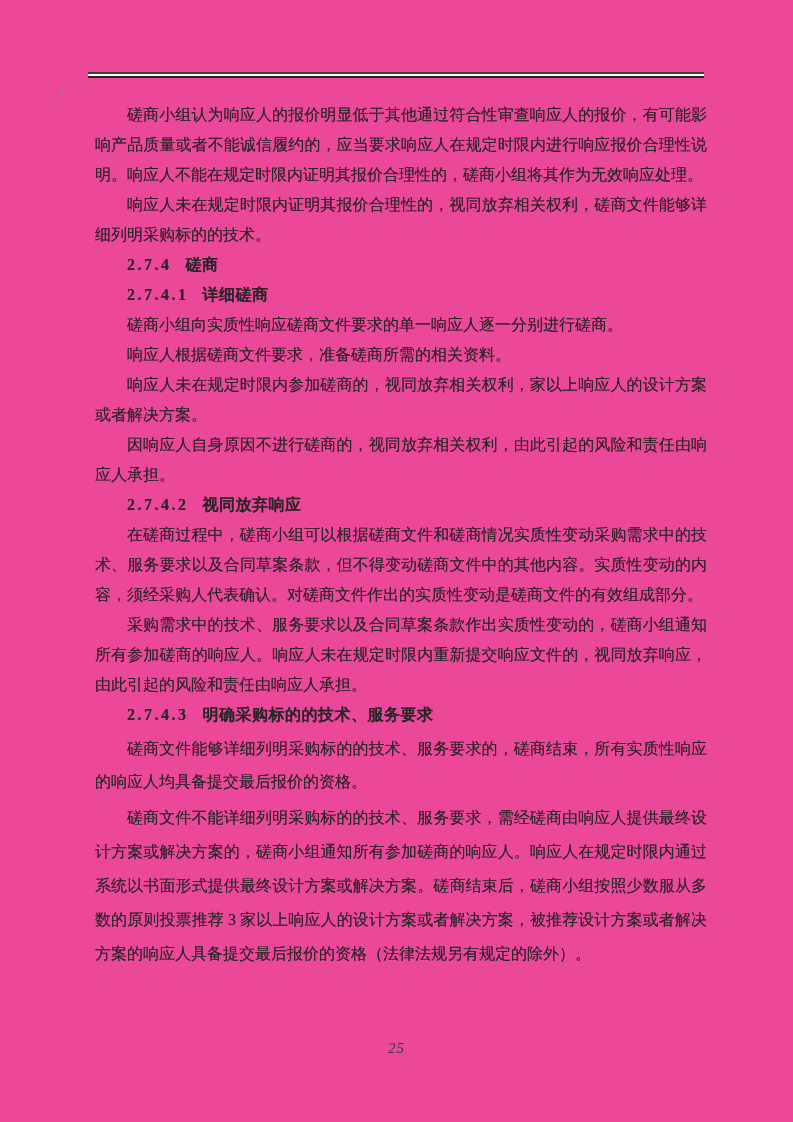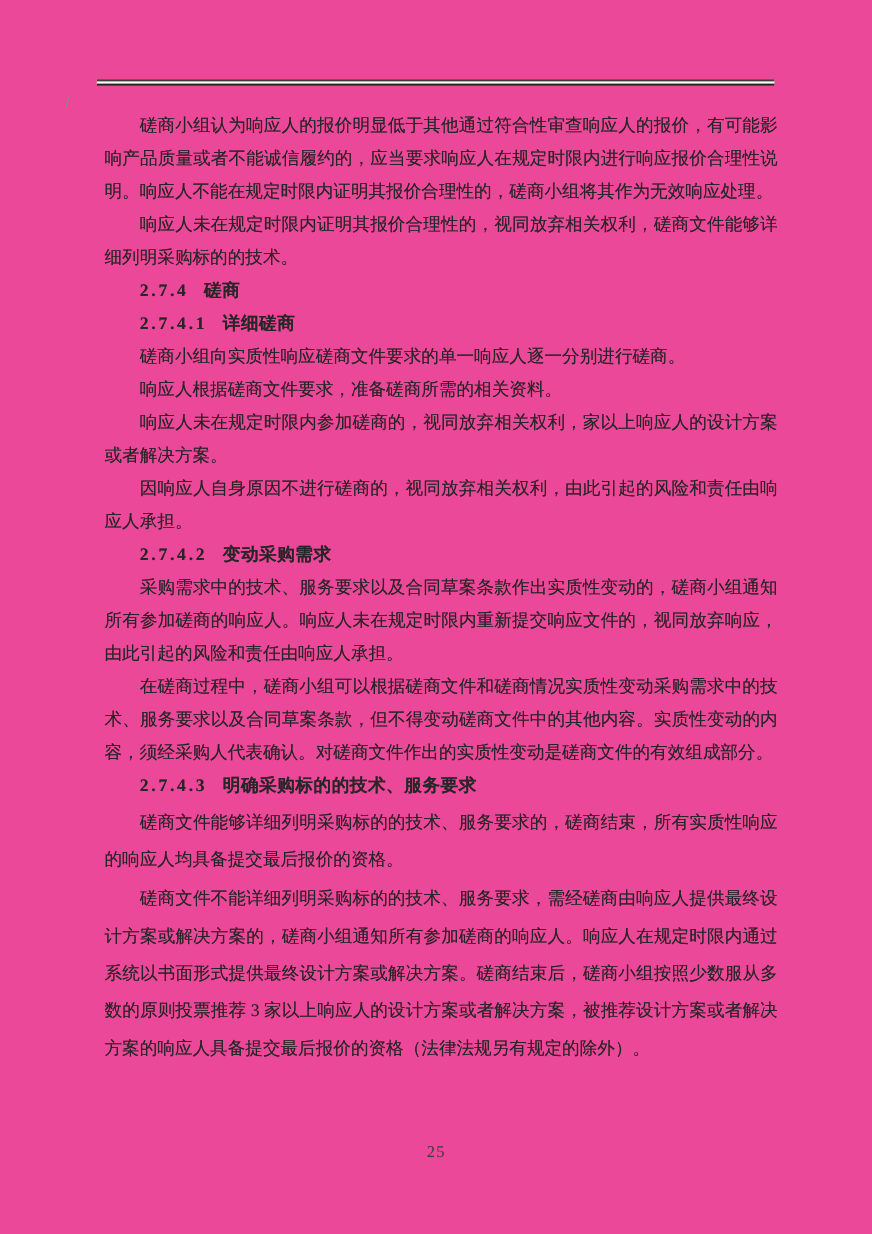--- a/index.html
+++ b/index.html
@@ -79,20 +79,21 @@
   }
   .page-number {
     position: absolute;
     left: 0;
     top: 1040px;
     width: 793px;
     text-align: center;
     font-size: 15px;
     color: #3a3a3a;
     letter-spacing: 1px;
+    font-style: italic;
   }
 </style>
 </head>
 <body>
 
 <div class="sheet">
 
   <div class="top-rule"></div>
   <div class="scan-slash"></div>
 
@@ -108,25 +109,25 @@
     <h3 class="heading"><span class="h-num">2.7.4.1</span><span class="h-title">详细磋商</span></h3>
 
     <p class="para">磋商小组向实质性响应磋商文件要求的单一响应人逐一分别进行磋商。</p>
 
     <p class="para">响应人根据磋商文件要求，准备磋商所需的相关资料。</p>
 
     <p class="para">响应人未在规定时限内参加磋商的，视同放弃相关权利，家以上响应人的设计方案或者解决方案。</p>
 
     <p class="para">因响应人自身原因不进行磋商的，视同放弃相关权利，由此引起的风险和责任由响应人承担。</p>
 
-    <h3 class="heading"><span class="h-num">2.7.4.2</span><span class="h-title">变动采购需求</span></h3>
+    <h3 class="heading"><span class="h-num">2.7.4.2</span><span class="h-title">视同放弃响应</span></h3>
+
+    <p class="para">在磋商过程中，磋商小组可以根据磋商文件和磋商情况实质性变动采购需求中的技术、服务要求以及合同草案条款，但不得变动磋商文件中的其他内容。实质性变动的内容，须经采购人代表确认。对磋商文件作出的实质性变动是磋商文件的有效组成部分。</p>
 
     <p class="para">采购需求中的技术、服务要求以及合同草案条款作出实质性变动的，磋商小组通知所有参加磋商的响应人。响应人未在规定时限内重新提交响应文件的，视同放弃响应，由此引起的风险和责任由响应人承担。</p>
-
-    <p class="para">在磋商过程中，磋商小组可以根据磋商文件和磋商情况实质性变动采购需求中的技术、服务要求以及合同草案条款，但不得变动磋商文件中的其他内容。实质性变动的内容，须经采购人代表确认。对磋商文件作出的实质性变动是磋商文件的有效组成部分。</p>
 
     <h3 class="heading"><span class="h-num">2.7.4.3</span><span class="h-title">明确采购标的的技术、服务要求</span></h3>
 
     <p class="para para-loose-a">磋商文件能够详细列明采购标的的技术、服务要求的，磋商结束，所有实质性响应的响应人均具备提交最后报价的资格。</p>
 
     <p class="para para-loose-b">磋商文件不能详细列明采购标的的技术、服务要求，需经磋商由响应人提供最终设计方案或解决方案的，磋商小组通知所有参加磋商的响应人。响应人在规定时限内通过系统以书面形式提供最终设计方案或解决方案。磋商结束后，磋商小组按照少数服从多数的原则投票推荐 3 家以上响应人的设计方案或者解决方案，被推荐设计方案或者解决方案的响应人具备提交最后报价的资格（法律法规另有规定的除外）。</p>
 
   </div>
 
   <div class="page-number">25</div>

